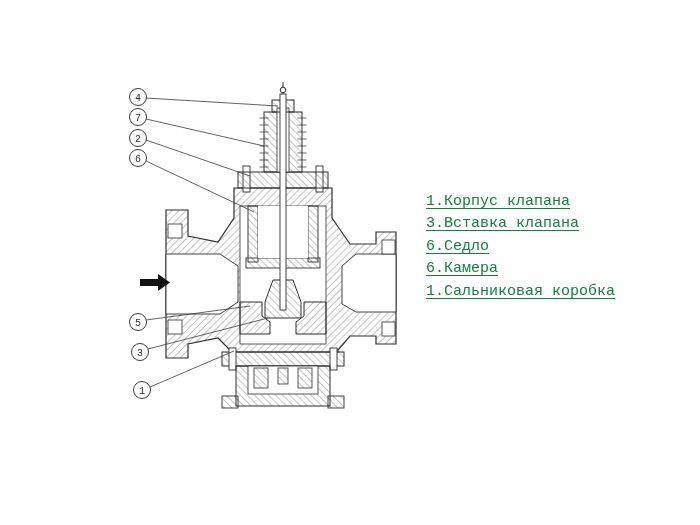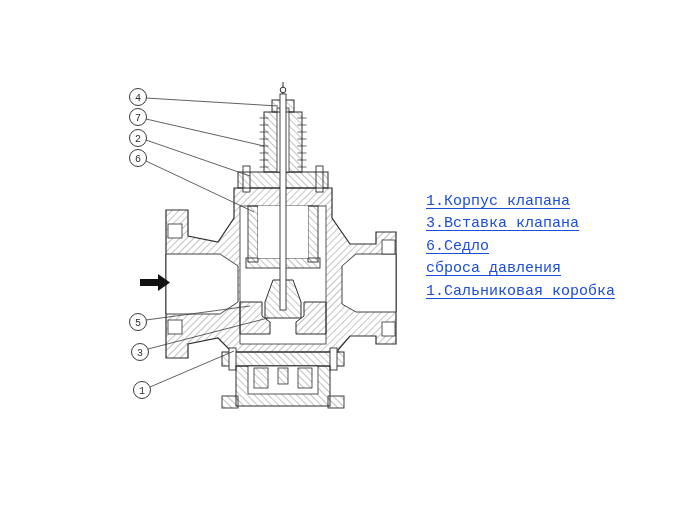--- a/index.html
+++ b/index.html
@@ -3,21 +3,21 @@
 <meta charset="utf-8">
 <style>
   html,body{margin:0;padding:0;background:#ffffff;}
   .stage{
     position:relative;width:700px;height:525px;background:#ffffff;
     font-family:"Liberation Mono","DejaVu Sans Mono",monospace;overflow:hidden;
   }
   .diagram-svg{position:absolute;left:0;top:0;}
   .legend{
     position:absolute;left:426px;top:191px;
-    font-size:15px;line-height:22.4px;color:#1d4ed8;
+    font-size:15px;line-height:22.4px;color:#15803d;
   }
   .legend-line{
     text-decoration:underline;
     text-underline-offset:3px;
     white-space:pre;
   }
 </style>
 </head>
 <body>
 
@@ -150,17 +150,17 @@
         <circle cx="142" cy="390" r="8.5" fill="#ffffff" stroke="#3a3a3a" stroke-width="1"></circle>
         <text x="142" y="393.5" text-anchor="middle">1</text>
       </g>
     </g>
   </svg>
 
   <div class="legend">
     <div class="legend-line">1.Корпус клапана</div>
     <div class="legend-line">3.Вставка клапана</div>
     <div class="legend-line">6.Седло</div>
-    <div class="legend-line">сброса давления</div>
+    <div class="legend-line">6.Камера</div>
     <div class="legend-line">1.Сальниковая коробка</div>
   </div>
 
 </div>
 
 </body></html>

